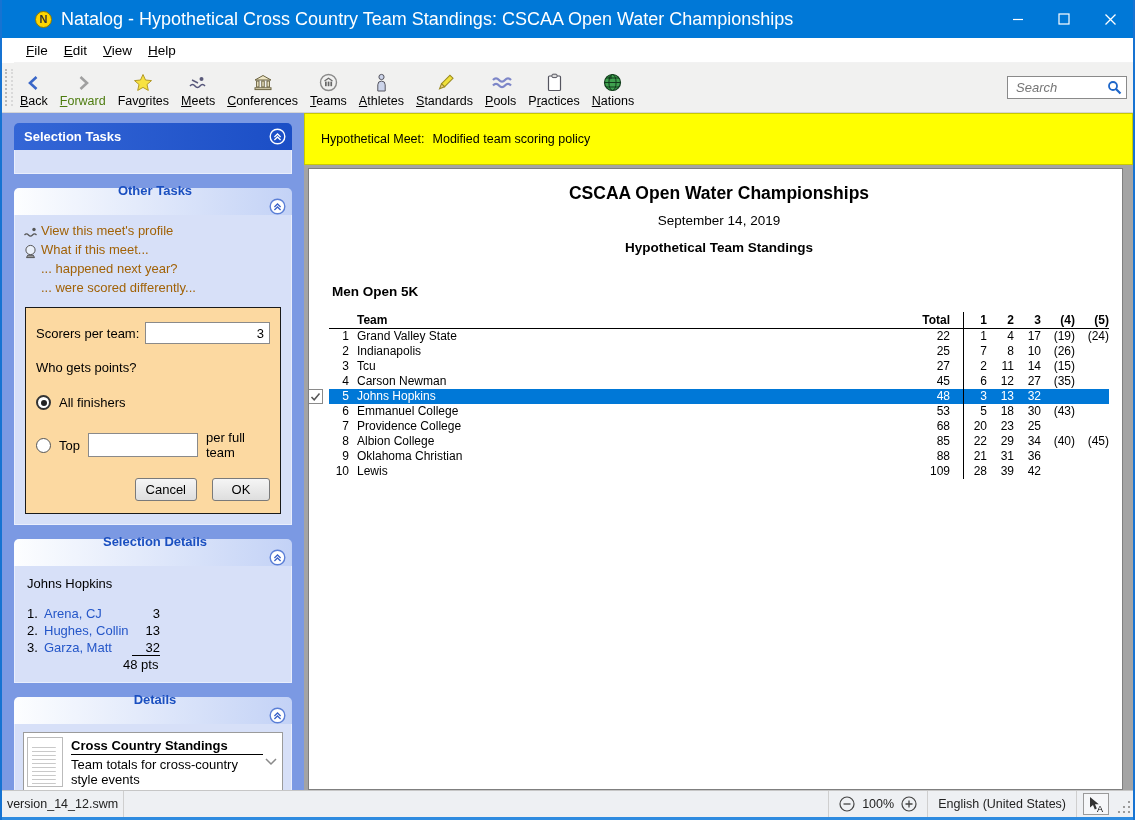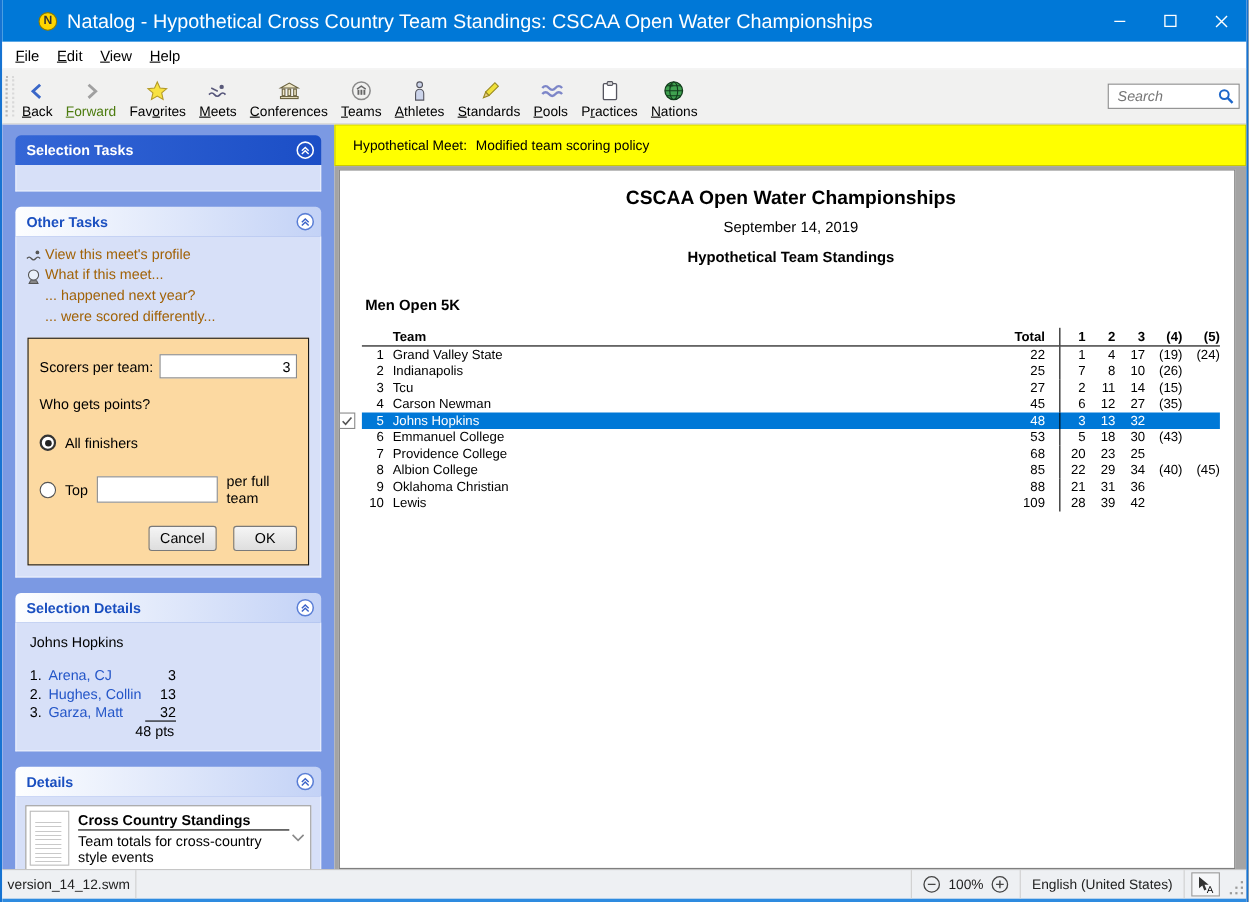--- a/index.html
+++ b/index.html
@@ -9,21 +9,21 @@
     border-left:2px solid #1673d2;border-right:2px solid #1673d2;overflow:hidden;}
   
   .titlebar{height:38px;background:#0078d7;display:flex;align-items:center;flex:none;color:#fff;}
   .app-icon{width:17px;height:17px;border-radius:50%;background:#ffd500;border:1px solid #8a7a00;
     color:#333;font-size:11px;font-weight:bold;display:flex;align-items:center;justify-content:center;
     margin-left:33px;margin-right:9px;flex:none;}
   .title-text{font-size:18px;white-space:nowrap;}
   .win-btns{margin-left:auto;display:flex;height:100%;}
   .win-btn{width:46px;height:100%;display:flex;align-items:center;justify-content:center;cursor:default;}
   
-  .menubar{height:25px;background:#fff;display:flex;align-items:center;padding-left:4px;flex:none;border-bottom:1px solid #f2f2f2;}
+  .menubar{height:25px;background:#fff;display:flex;align-items:center;padding-left:4px;flex:none;border-bottom:1px solid #f2f2f2;margin-left:12px;}
   .menu-item{font-size:13.5px;color:#000;padding:2px 8px;}
   .key{text-decoration:underline;}
   
   .toolbar{height:50px;background:#f1f1f0;border-bottom:1px solid #d5d5d5;display:flex;align-items:center;flex:none;position:relative;padding-left:12px;}
   .toolbar::before{content:"";position:absolute;left:3px;top:6px;bottom:6px;width:4px;
     border-left:2px dotted #b9b9b9;border-right:2px dotted #d9d9d9;}
   .tb-btn{display:flex;flex-direction:column;align-items:center;justify-content:flex-end;padding:2px 6px;height:44px;}
   .tb-ico{height:22px;display:flex;align-items:center;justify-content:center;}
   .tb-label{font-size:12.5px;color:#000;line-height:14px;white-space:nowrap;}
   .tb-btn.disabled .tb-label{color:#4d7c0f;}
@@ -32,21 +32,21 @@
   .searchbox input{border:none;outline:none;flex:1;width:70px;font-style:italic;font-size:13px;color:#444;
     font-family:"Liberation Sans",sans-serif;background:transparent;}
   
   .content{flex:1;display:flex;min-height:0;}
   
   .sidebar{width:302px;flex:none;background:#7b99e3;padding:10px 12px 0 12px;overflow:hidden;}
   .panel{margin-bottom:14px;}
   .panel-hdr{height:27px;border-radius:5px 5px 0 0;display:flex;align-items:center;padding:0 6px 0 10px;justify-content:flex-end;}
   .panel-hdr.dark{background:linear-gradient(90deg,#3466d6,#1b4ec6);}
   .panel-hdr.dark .panel-title{color:#fff;}
-  .panel-hdr.light{background:linear-gradient(90deg,#fdfeff,#c3d2f6);}
+  .panel-hdr.light{background:linear-gradient(90deg,#fdfeff,#c3d2f6);flex-direction:column;}
   .panel-hdr.light .panel-title{color:#1a4fc0;}
   .panel-title{font-size:13px;font-weight:bold;}
   .panel-chev{margin-left:auto;width:18px;height:18px;display:flex;align-items:center;justify-content:center;}
   .panel-body{background:#d7e0f8;border:1px solid #e9eefc;border-top:none;}
   .st-body{height:24px;}
   .ot-body{padding:8px 8px 10px 8px;}
   .task-link{display:flex;height:19px;font-size:13px;color:#a16207;}
   .task-link .lnk-ico{width:18px;flex:none;display:flex;align-items:center;}
   .task-link.noicon{padding-left:18px;}
   
@@ -78,21 +78,21 @@
   .dt-card{background:#fff;border:1px solid #9b9b9b;display:flex;align-items:center;padding:3px;height:60px;}
   .dt-thumb{width:36px;height:50px;border:1px solid #bbb;background:
     repeating-linear-gradient(#fff 0 3px,#c9c9c9 3px 4px);background-size:70% 100%;background-repeat:no-repeat;background-position:4px 6px;
     flex:none;margin-right:8px;background-color:#fff;}
   .dt-text{flex:1;min-width:0;}
   .dt-title{font-size:13px;font-weight:bold;border-bottom:1px solid #000;padding-bottom:1px;white-space:nowrap;}
   .dt-desc{font-size:13px;line-height:15px;margin-top:2px;}
   .dt-chev{width:16px;flex:none;display:flex;justify-content:center;}
   
   .main{flex:1;display:flex;flex-direction:column;min-width:0;}
-  .banner{height:38px;background:#ffff00;border:1px solid #c9c900;display:flex;align-items:center;padding-left:16px;font-size:12.5px;flex:none;}
+  .banner{height:52px;background:#ffff00;border:1px solid #c9c900;display:flex;align-items:center;padding-left:16px;font-size:12.5px;flex:none;}
   .banner .b-label{margin-right:8px;}
   .doc-area{flex:1;background:#a4a4a4;padding:3px 10px 0 4px;min-height:0;}
   .doc{background:#fff;border:1px solid #7f7f7f;height:100%;padding:10px 13px 0 20px;overflow:hidden;}
   .doc-h1{text-align:center;font-size:17.5px;font-weight:bold;margin-top:4px;}
   .doc-h2{text-align:center;font-size:13.5px;font-weight:normal;margin-top:9px;}
   .doc-h3{text-align:center;font-size:13.5px;font-weight:bold;margin-top:12px;}
   .event-title{font-size:13.5px;font-weight:bold;margin-top:29px;margin-left:3px;}
   
   .tbl{margin-top:13px;width:780px;font-size:12px;position:relative;}
   .trow{display:grid;grid-template-columns:20px 1fr 60px 13px 24px 27px 27px 34px 34px;line-height:15px;height:15px;}

